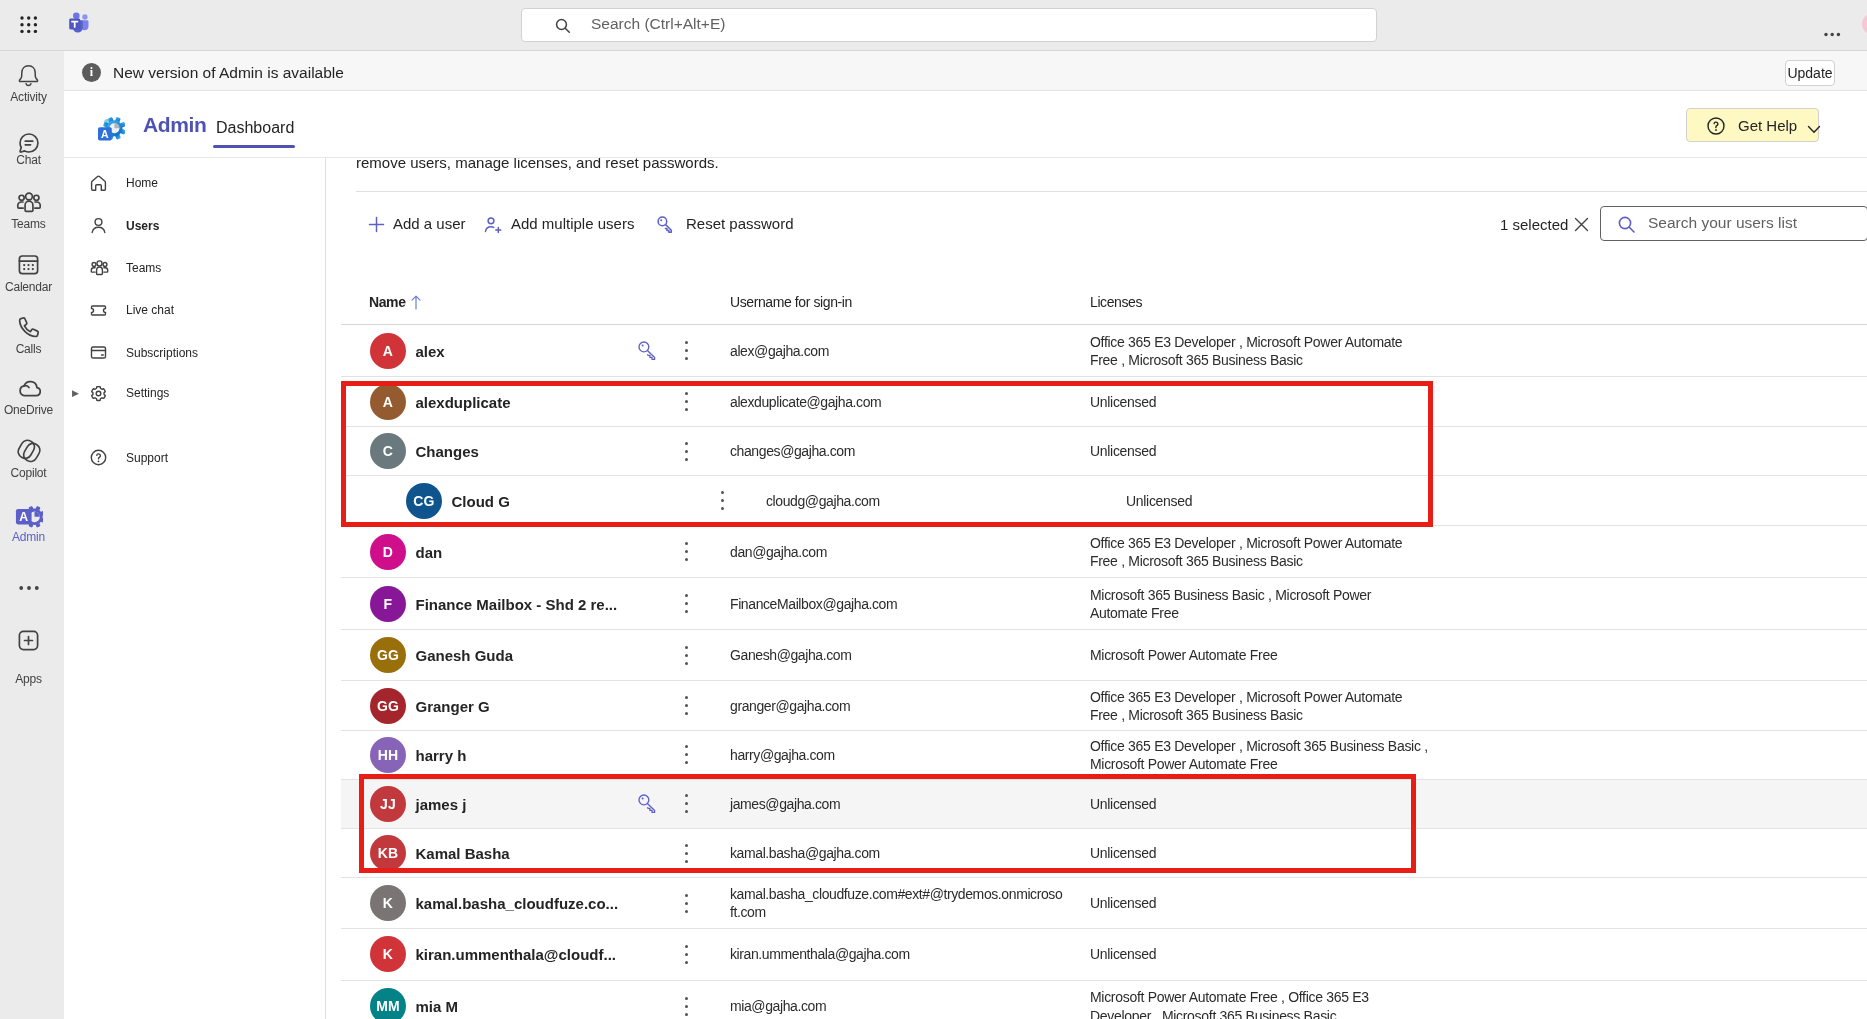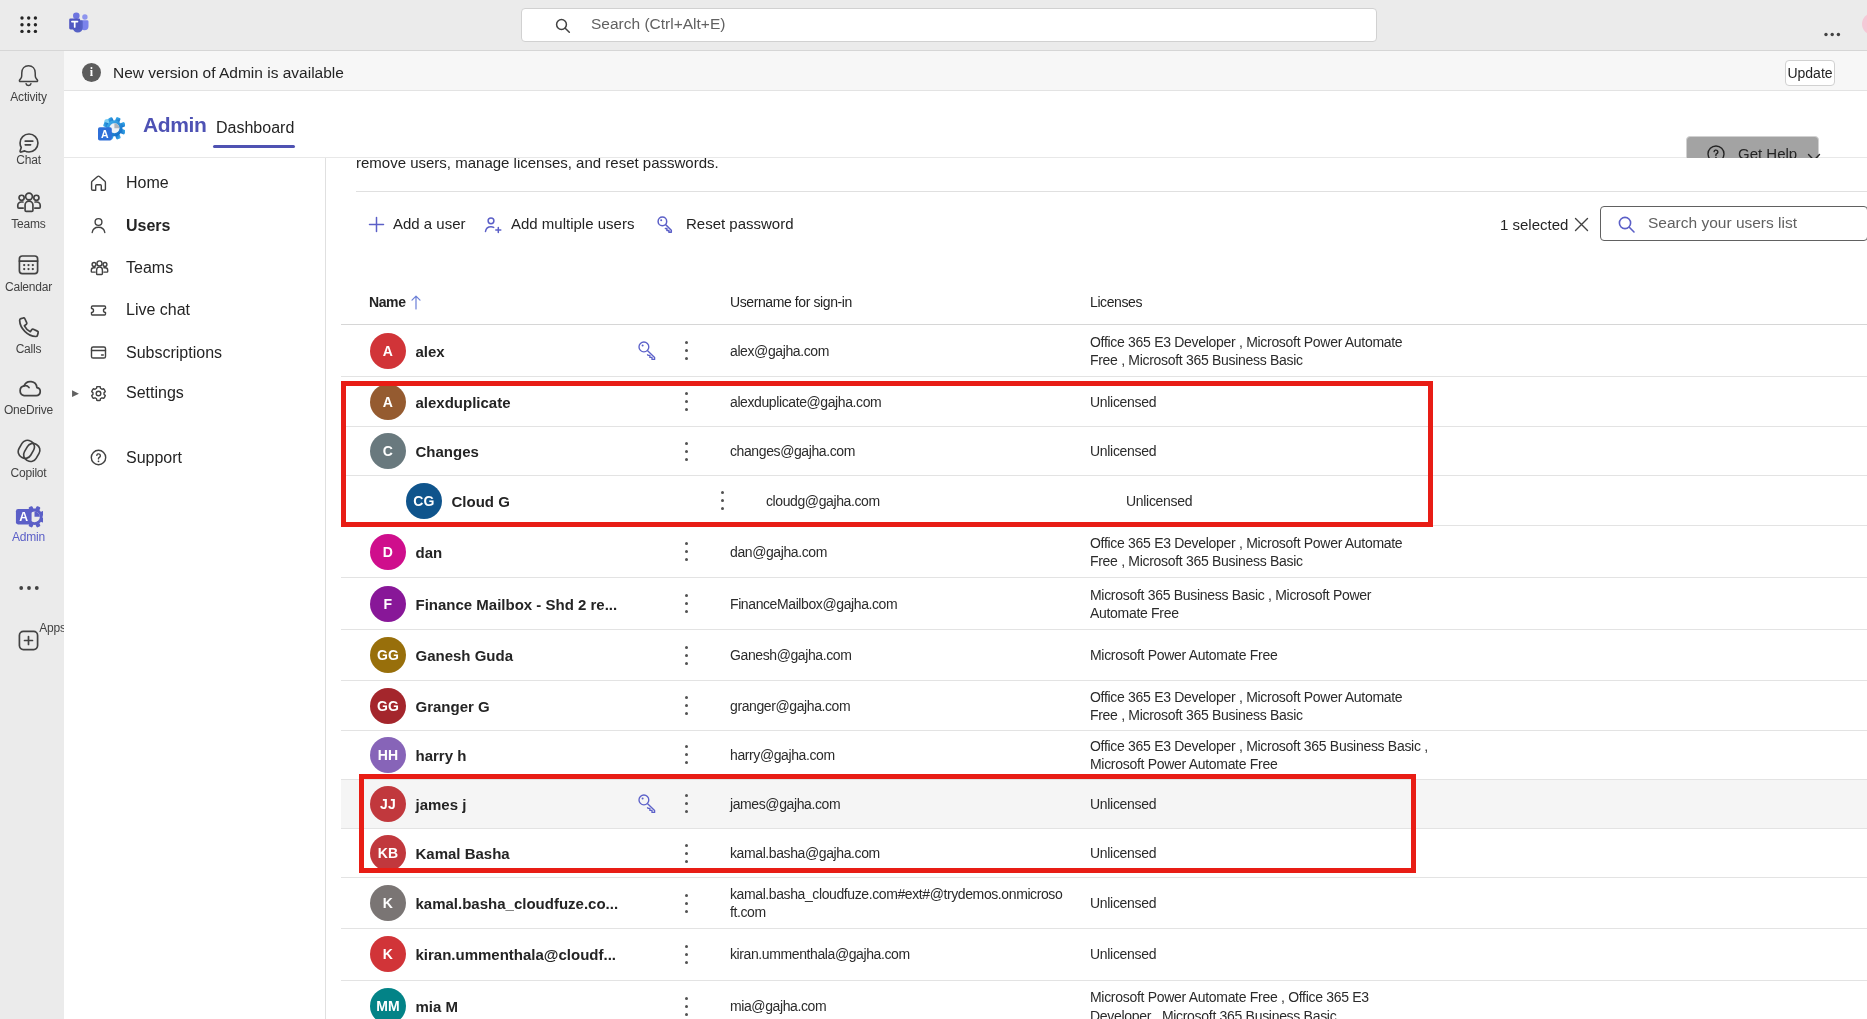--- a/index.html
+++ b/index.html
@@ -14,25 +14,25 @@
 .raillabel{font-size:12px;color:#424242;letter-spacing:-0.2px;}
 
 #banner{left:64px;top:51px;width:1803px;height:40px;background:#f7f7f7;border-bottom:1px solid #e3e3e3;box-sizing:border-box;}
 #updbtn{left:1785px;top:60px;width:50px;height:26px;background:#fff;border:1px solid #d1d1d1;border-radius:4px;box-sizing:border-box;
  font-size:14px;text-align:center;line-height:24px;color:#242424;}
 
 #appheader{left:64px;top:91px;width:1803px;height:67px;background:#fff;border-bottom:1px solid #e8e8e8;box-sizing:border-box;}
 #admintitle{left:79px;top:22px;white-space:pre;font-size:21px;font-weight:700;color:#4e52b4;letter-spacing:-0.4px;}
 #dashtab{left:152px;top:28px;white-space:pre;font-size:16px;color:#242424;}
 #dashline{left:149px;top:54px;width:82px;height:3px;background:#4f52b2;border-radius:2px;}
-#gethelp{left:1686px;top:108px;width:133px;height:34px;background:#a3a3a3;border:1px solid #d1d1d1;border-radius:4px;box-sizing:border-box;margin-top:28px;}
+#gethelp{left:1686px;top:108px;width:133px;height:34px;background:#fef9c3;border:1px solid #d1d1d1;border-radius:4px;box-sizing:border-box;}
 
 #nav{left:64px;top:158px;width:262px;height:861px;background:#fff;border-right:1px solid #e0e0e0;box-sizing:border-box;}
 .navitem{position:absolute;left:0;width:260px;height:34px;}
-.navitem .t{position:absolute;left:62px;top:50%;transform:translateY(-50%);font-size:16px;color:#242424;white-space:pre;}
+.navitem .t{position:absolute;left:62px;top:50%;transform:translateY(-50%);font-size:12px;color:#242424;white-space:pre;}
 
 #content{left:326px;top:158px;width:1541px;height:861px;background:#fff;}
 #sep1{left:30px;top:33px;width:1511px;height:1px;background:#e0e0e0;}
 .tbtxt{font-size:15px;color:#242424;white-space:pre;}
 #usearch{left:1274px;top:48px;width:268px;height:35px;border:1px solid #616161;border-radius:4px;box-sizing:border-box;background:#fff;}
 
 #thead{left:15px;top:121px;width:1526px;height:46px;border-bottom:1px solid #d6d6d6;box-sizing:border-box;}
 .hdr{position:absolute;top:50%;transform:translateY(-50%);font-size:14px;letter-spacing:-0.4px;color:#242424;}
 #rows{left:15px;top:167px;width:1526px;}
 .row{position:relative;width:1526px;border-bottom:1px solid #e3e3e3;box-sizing:border-box;}
@@ -187,21 +187,21 @@
     <div class="railitem raillabel" style="top:479px;color:#5b5fc7;">Admin</div>
     <div class="railitem" style="top:524px;height:24px;"><span style="display:inline-block;vertical-align:middle;"><svg width="20" height="4" viewBox="0 0 20 4" fill="none">
           <circle cx="2.2" cy="2" r="1.9" fill="#424242"></circle>
           <circle cx="10" cy="2" r="1.9" fill="#424242"></circle>
           <circle cx="17.8" cy="2" r="1.9" fill="#424242"></circle>
         </svg></span></div>
     <div class="railitem" style="top:577px;height:24px;"><span style="display:inline-block;vertical-align:middle;"><svg width="25" height="25" viewBox="0 0 22 22" fill="none">
           <rect x="3" y="3" width="16" height="16" rx="3.5" stroke="#424242" stroke-width="1.5" stroke-linecap="round" stroke-linejoin="round"></rect>
           <path d="M11 7.5 v7 M7.5 11 h7" stroke="#424242" stroke-width="1.5" stroke-linecap="round" stroke-linejoin="round"></path>
         </svg></span></div>
-    <div class="railitem raillabel" style="top:570px;padding-left:24px;">Apps</div>
+    <div class="railitem raillabel" style="top:621px;">Apps</div>
   </div>
 
 <div class="abs" id="nav">
     <div class="navitem" style="top:8px;">
 
      <span style="position:absolute;left:25px;top:50%;height:19px;margin-top:-9.5px;"><svg width="19" height="19" viewBox="0 0 19 19" fill="none">
           <path d="M8.6 2.5 a1.4 1.4 0 0 1 1.8 0 l5.5 4.8 a1.5 1.5 0 0 1 0.5 1.1 v6.7 a1.2 1.2 0 0 1 -1.2 1.2 h-2.9 v-4.6 a1 1 0 0 0 -1 -1 h-3.6 a1 1 0 0 0 -1 1 v4.6 H3.8 a1.2 1.2 0 0 1 -1.2 -1.2 V8.4 a1.5 1.5 0 0 1 0.5 -1.1 z" stroke="#424242" stroke-width="1.4" stroke-linecap="round" stroke-linejoin="round"></path>
         </svg></span>
      <span class="t" style="">Home</span>
     </div>

